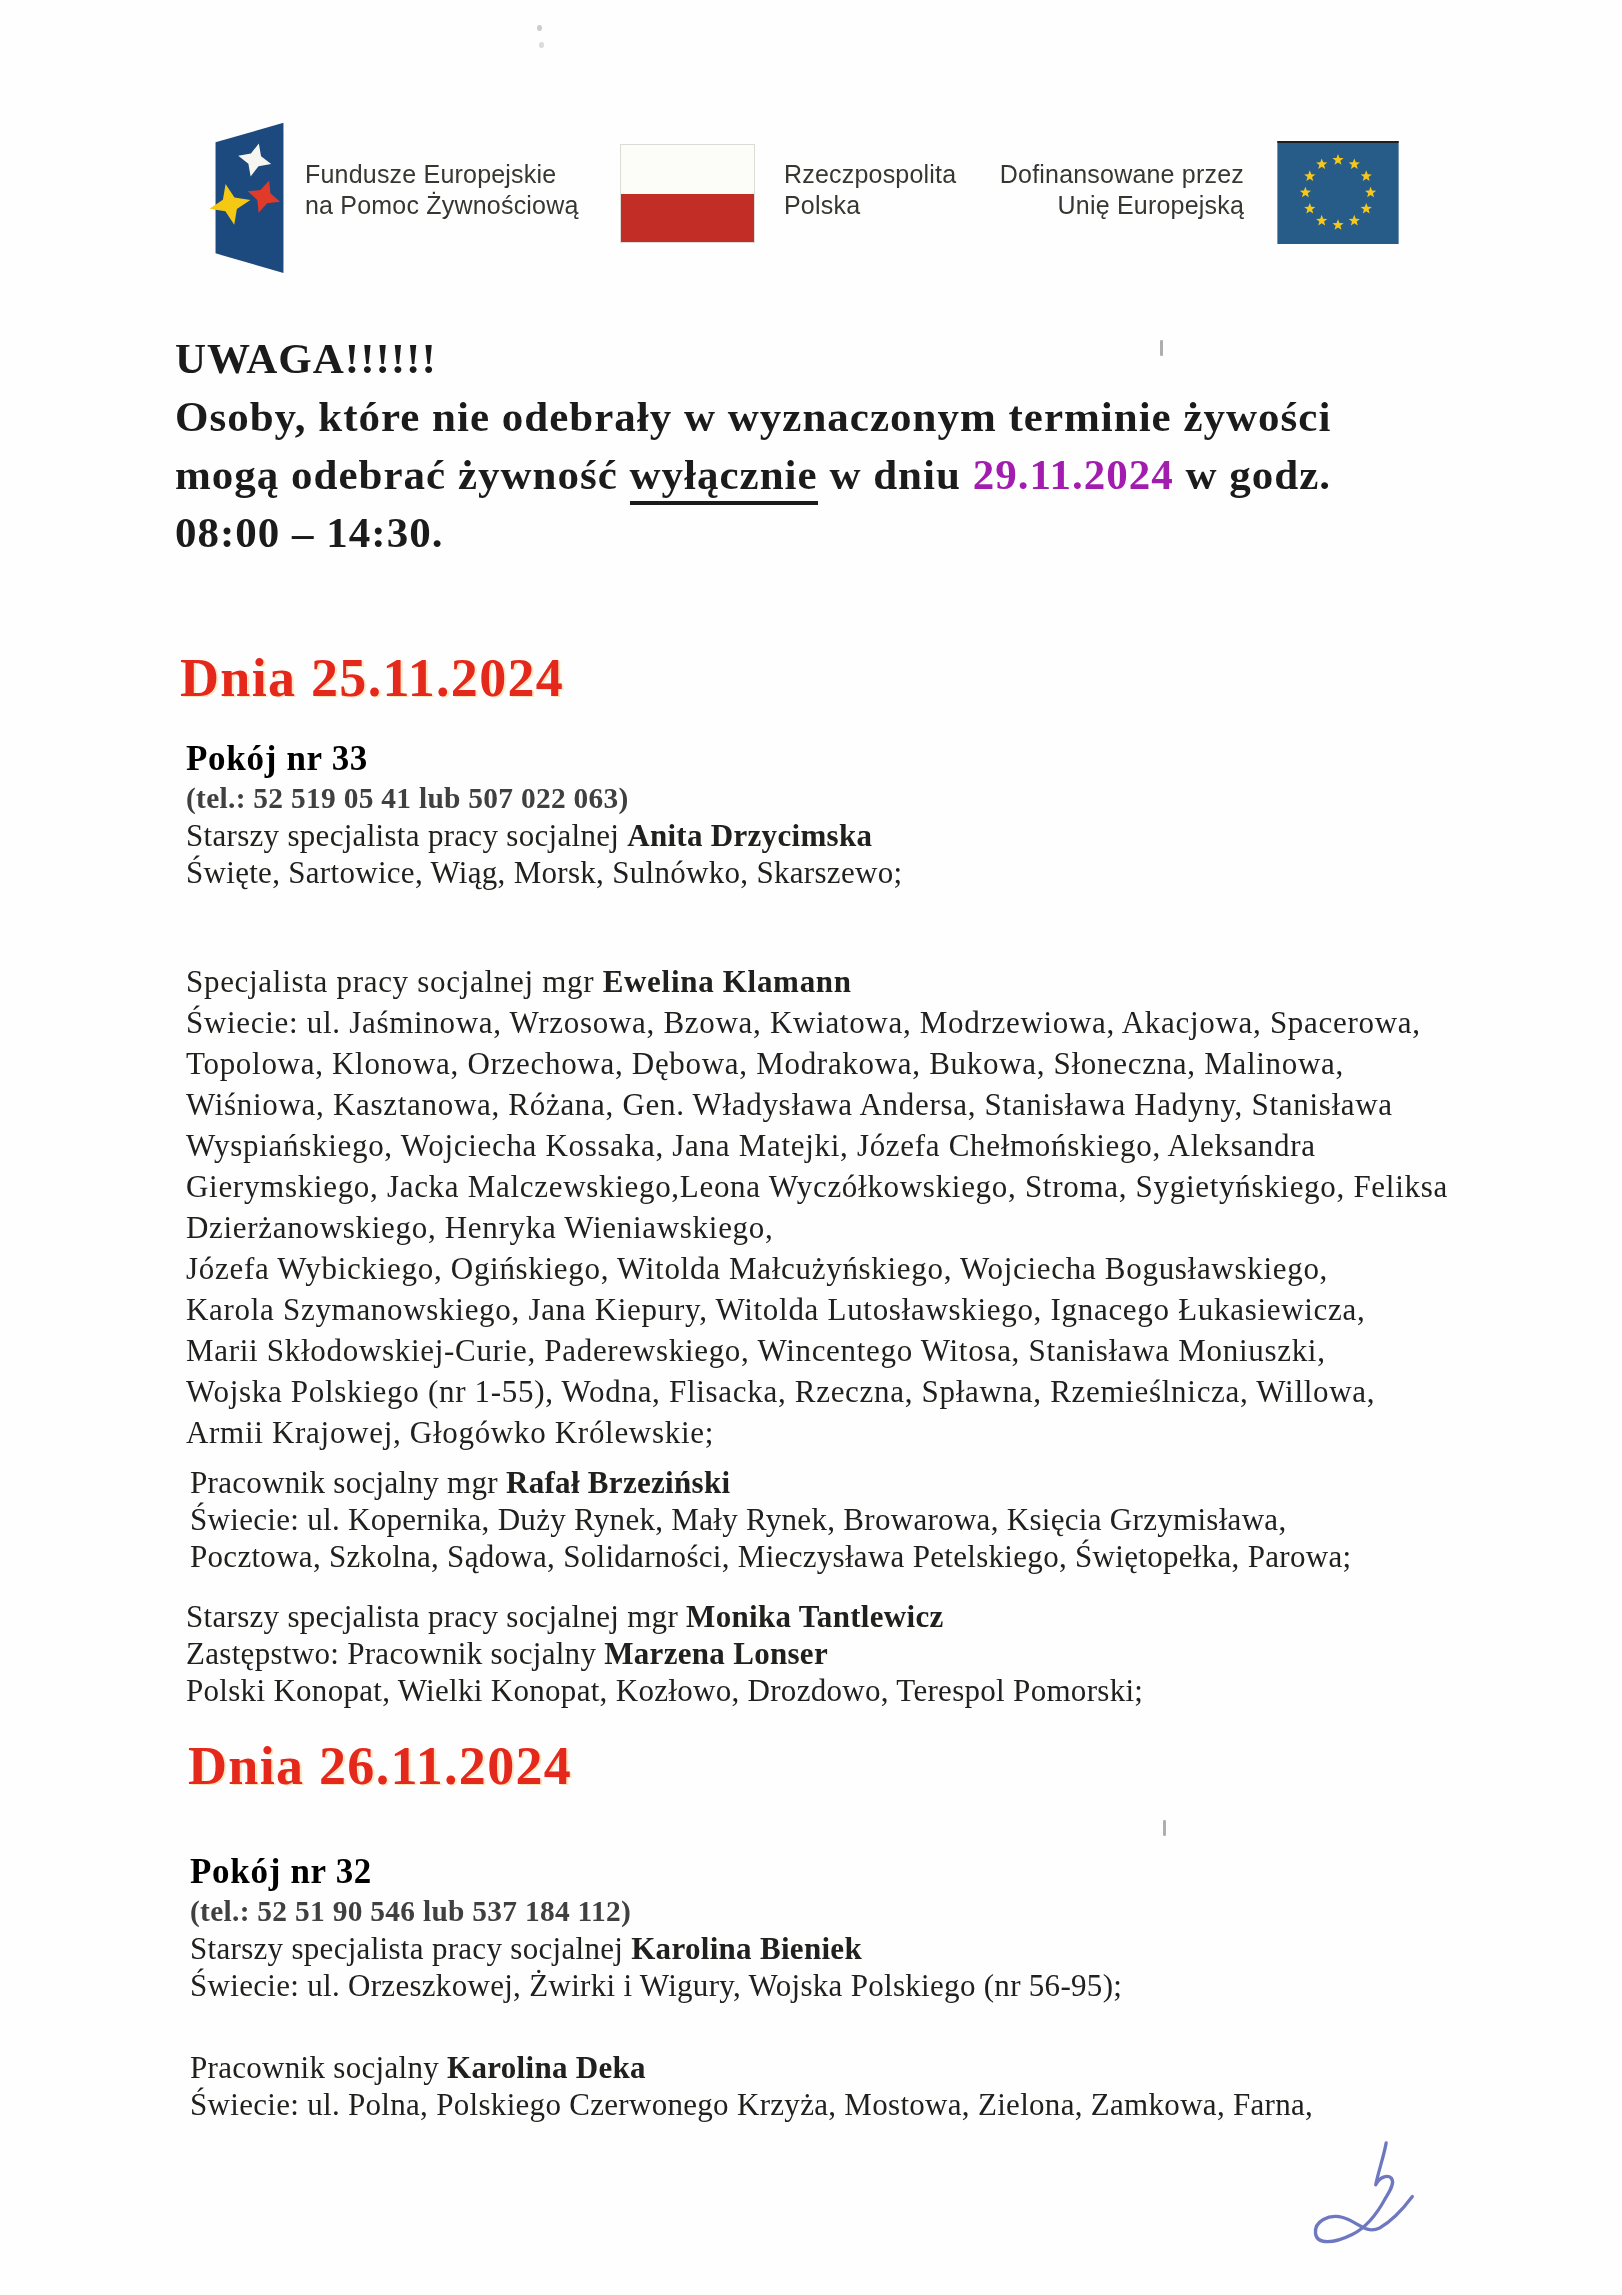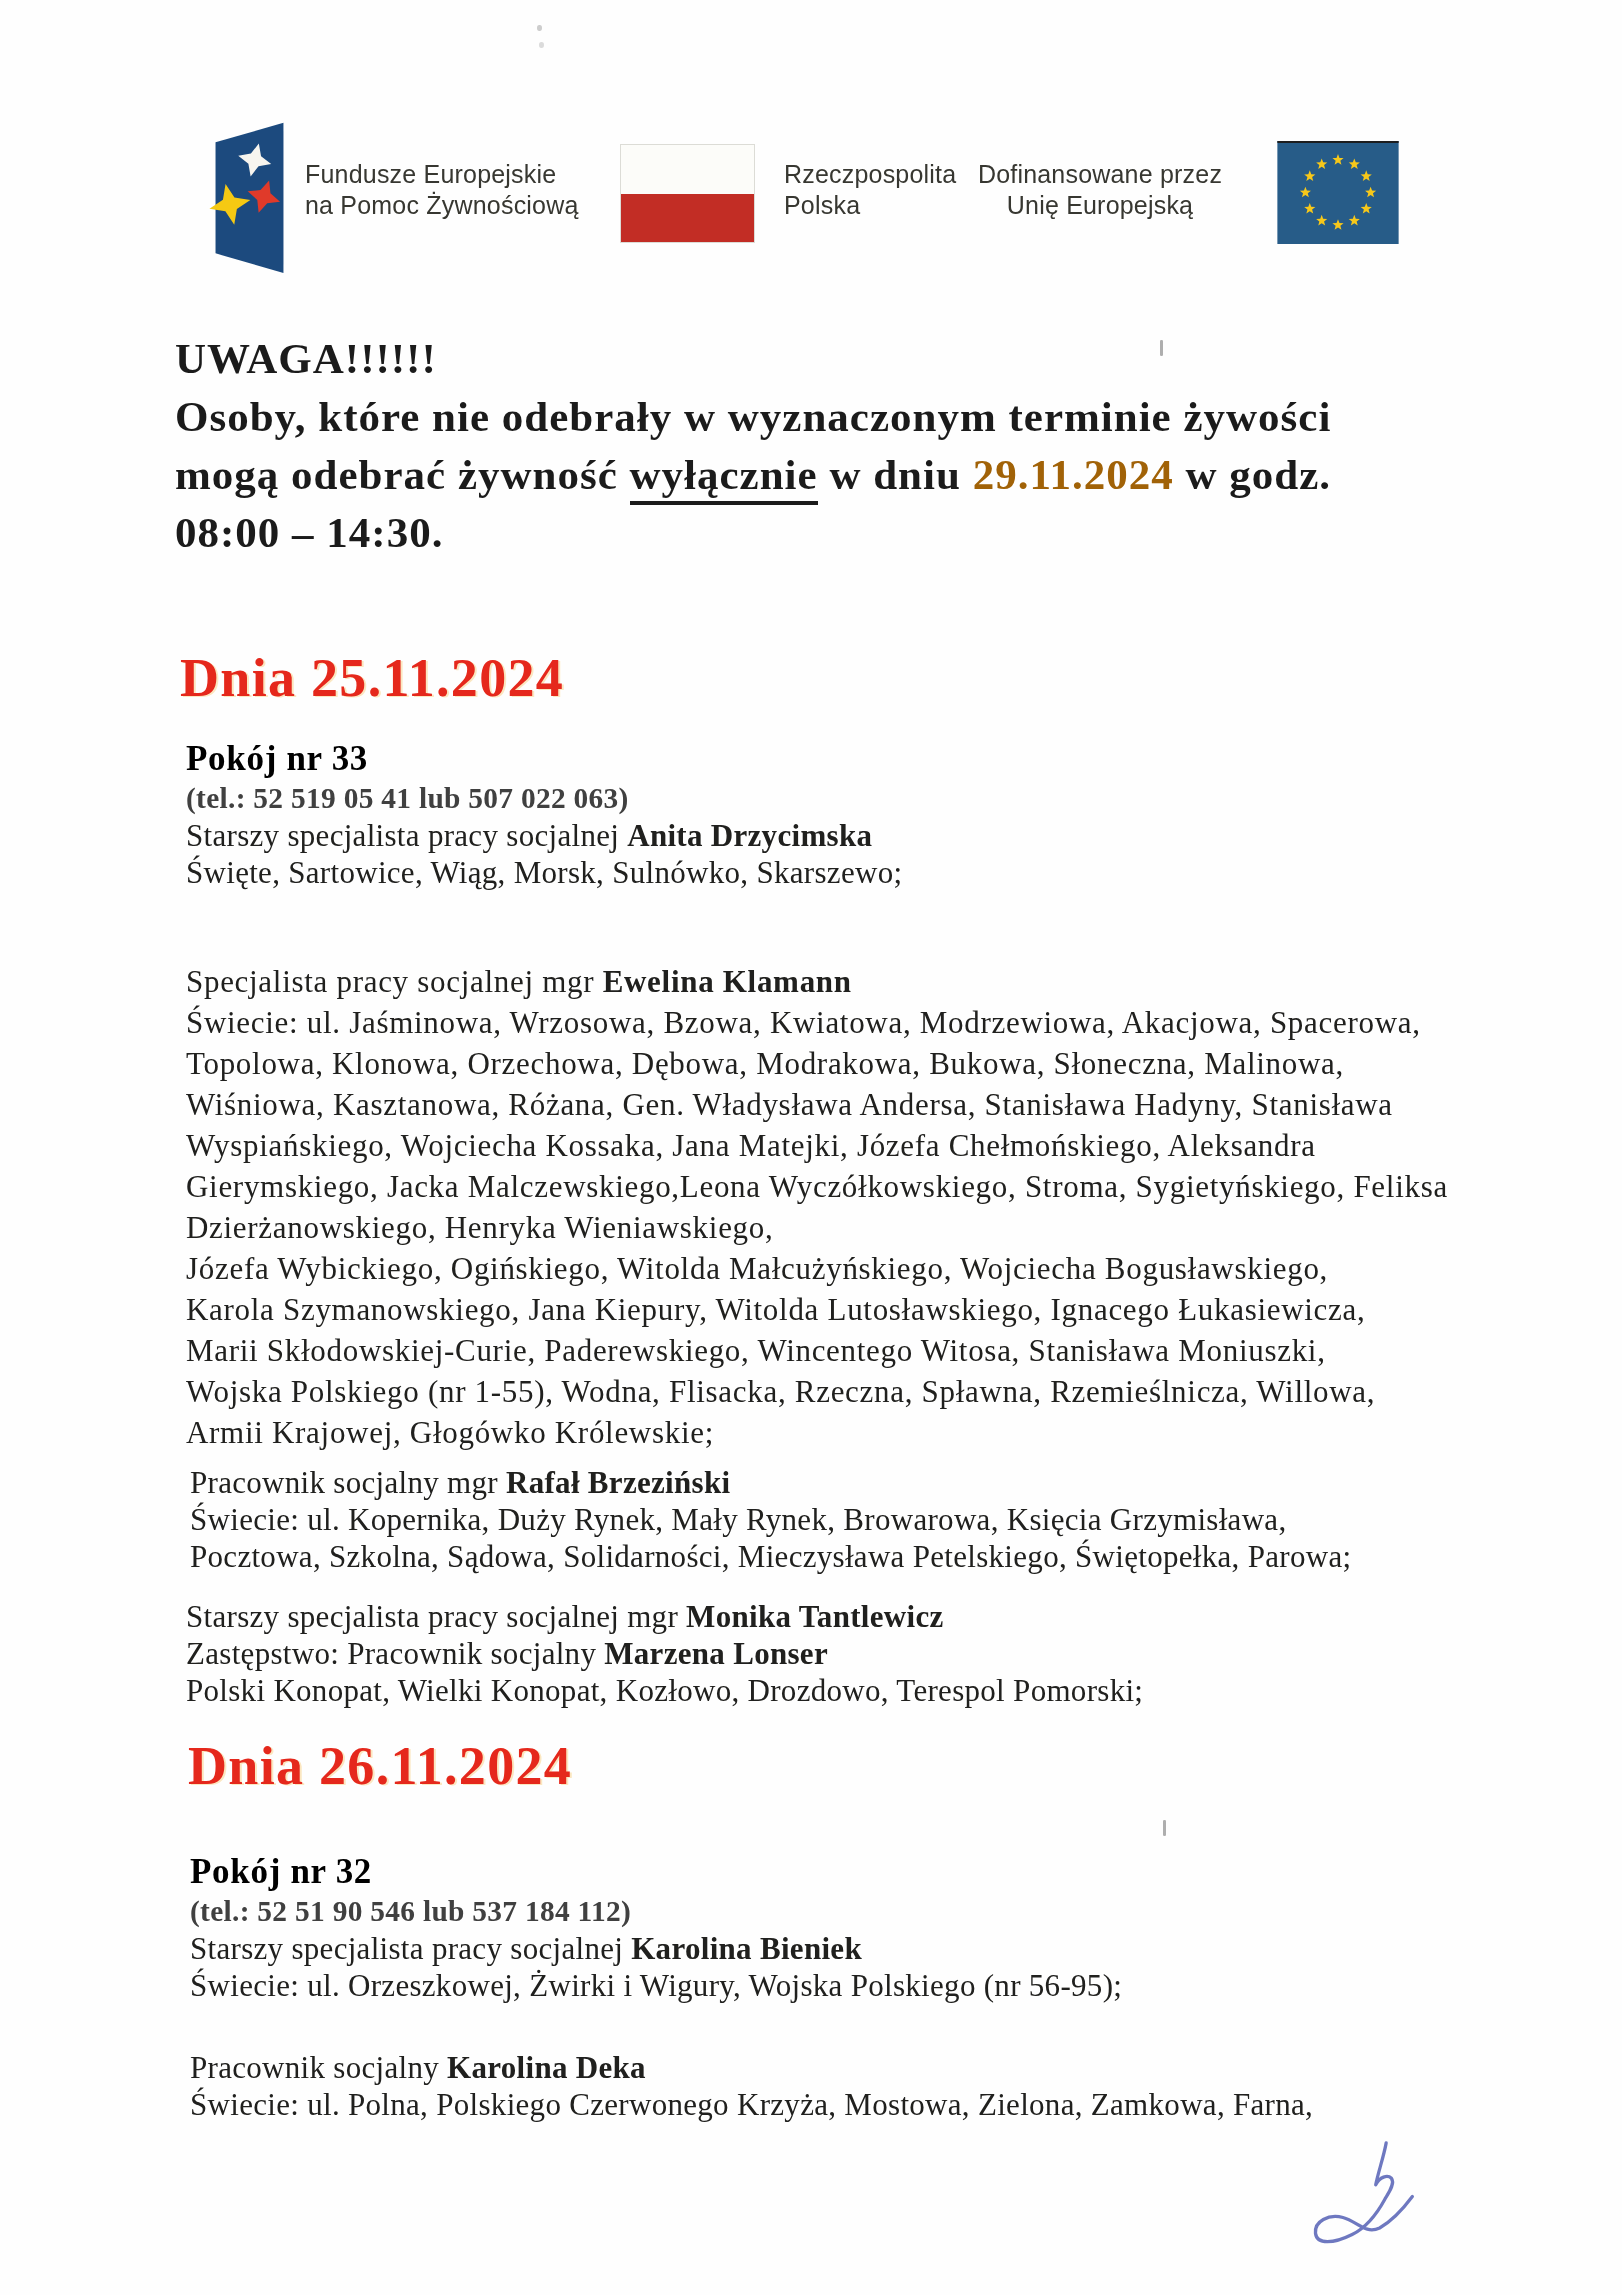--- a/index.html
+++ b/index.html
@@ -21,21 +21,21 @@
     margin-left:7px;
   }
   .pl-flag{width:135px;height:99px;border:1.3px solid #dcdcd6;box-sizing:border-box;}
   .pl-flag .white{height:50%;background:#fcfcf9;}
   .pl-flag .red{height:50%;background:#c22d25;}
 
   
   .notice{left:175px;top:330px;width:1309px;font-weight:bold;font-size:43px;line-height:58px;letter-spacing:1px;color:#1b1b1b;}
   .notice div{white-space:nowrap;}
   .u-thick{border-bottom:4.6px solid #1b1b1b;padding-bottom:3px;}
-  .red-date{color:#a16207;}
+  .red-date{color:#a21caf;}
 
   
   .h-day{
     font-size:54px;font-weight:bold;color:#e5281c;letter-spacing:1.3px;white-space:nowrap;
     text-shadow:2px 1.3px 0 rgba(246,190,80,0.35);
   }
 
   .room-label{font-size:35px;font-weight:bold;letter-spacing:0.7px;line-height:42px;color:#000000;}
   .phone{font-size:29.4px;font-weight:bold;color:#404040;letter-spacing:0.3px;line-height:37px;white-space:nowrap;}
   .body-line{font-size:31px;line-height:37px;letter-spacing:0.3px;white-space:nowrap;}
@@ -66,21 +66,21 @@
 
   <div class="abs pl-flag" style="left:620px;top:144px;">
     <div class="white"></div>
       <div class="red"></div>
   </div>
   <div class="abs logo-text" style="left:777px;top:159px;">
     <div>Rzeczpospolita</div>
     <div>Polska</div>
   </div>
 
-  <div class="abs logo-text" style="left:949px;top:159px;width:288px;text-align:center;">
+  <div class="abs logo-text" style="left:949px;top:159px;width:288px;text-align:right;">
     <div>Dofinansowane przez</div>
     <div>Unię Europejską</div>
   </div>
   <div class="abs" style="left:1277px;top:141px;">
     <svg width="122" height="103" viewBox="0 0 186 158" xmlns="http://www.w3.org/2000/svg">
       <rect width="186" height="158" fill="#275c88"></rect>
       <rect width="186" height="3" fill="#1e1e1e"></rect>
       <defs>
         <polygon id="eustar" points="0,-9 2.23,-3.07 8.56,-2.78 3.61,1.17 5.29,7.28 0,3.8 -5.29,7.28 -3.61,1.17 -8.56,-2.78 -2.23,-3.07" fill="#f7c81a"></polygon>
       </defs>

